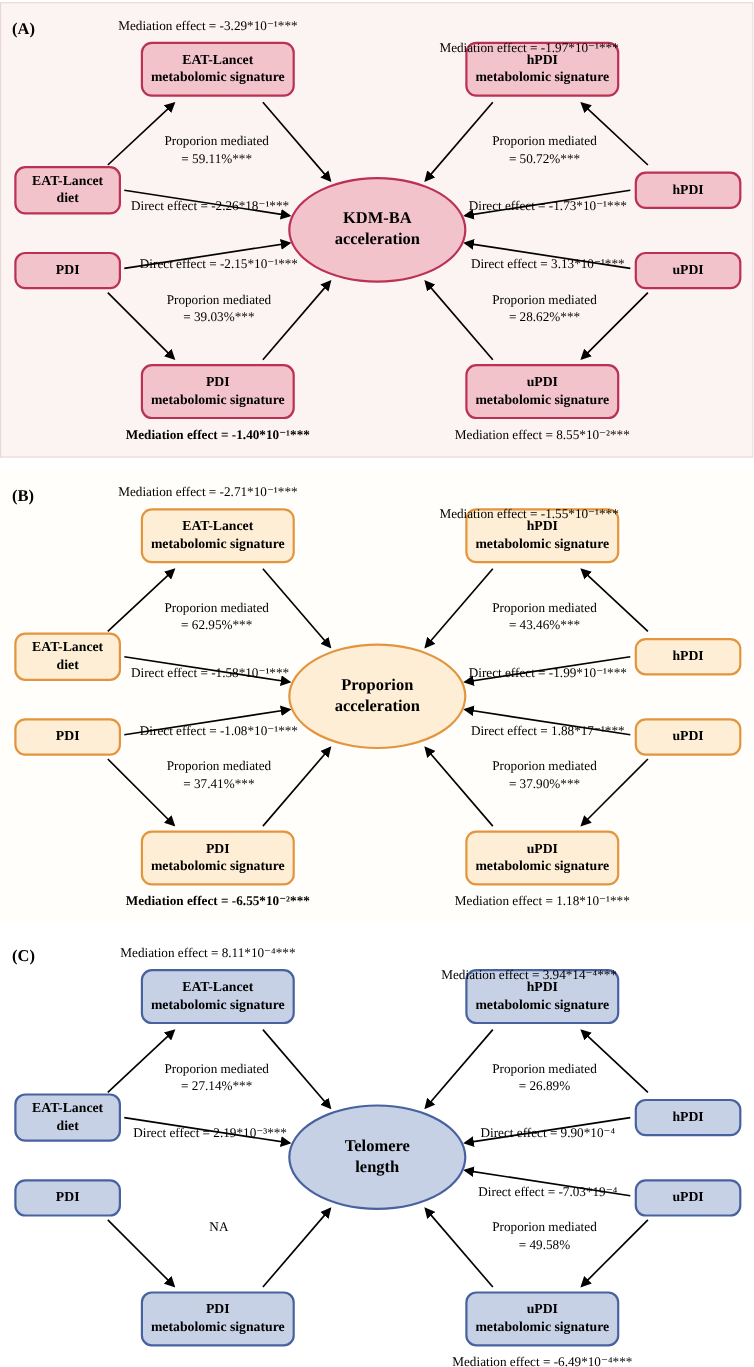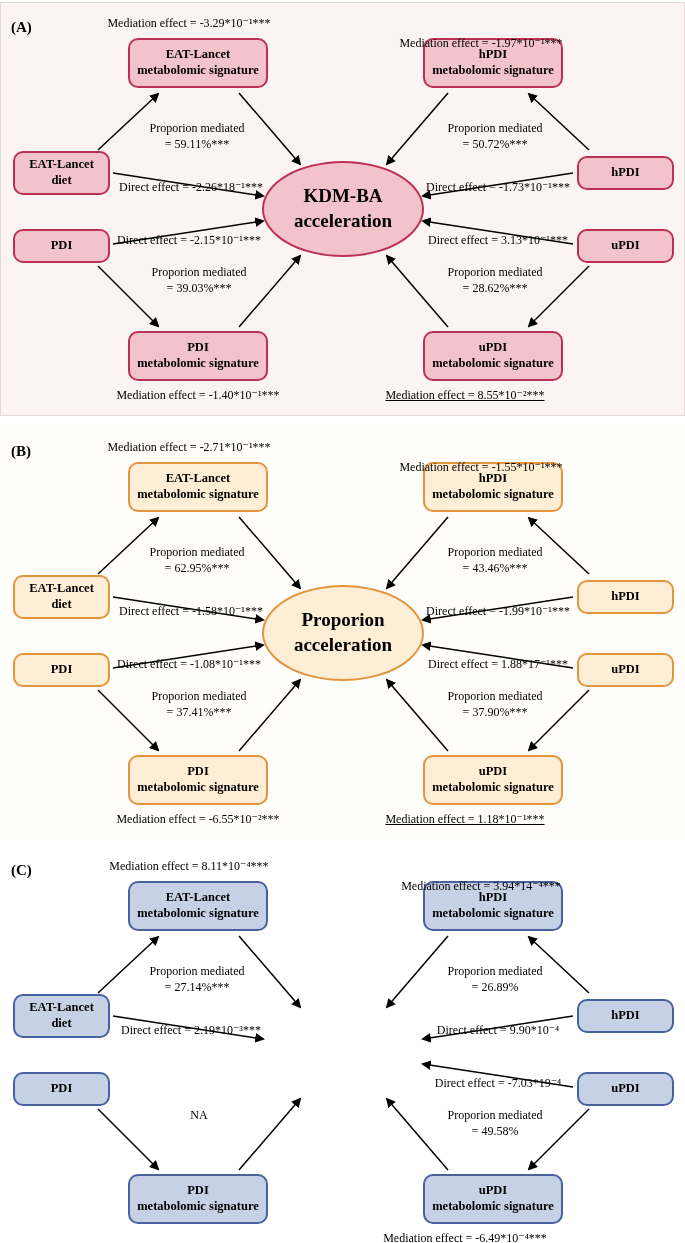--- a/index.html
+++ b/index.html
@@ -41,41 +41,41 @@
   .pos-mid-left  { left: 12px;  top: 148px; width: 97px; height: 44px; }
   .pos-mid-right { left: 576px; top: 153px; width: 97px; height: 34px; }
   .pos-low-left  { left: 12px;  top: 226px; width: 97px; height: 34px; }
   .pos-low-right { left: 576px; top: 226px; width: 97px; height: 34px; }
 
   .outcome {
     position: absolute; left: 261px; top: 158px; width: 162px; height: 96px;
     box-sizing: border-box; border: 2px solid var(--stroke); background: var(--fill);
     border-radius: 50%;
     display: flex; align-items: center; justify-content: center;
-    text-align: center; font-weight: bold; font-size: 19px; line-height: 1.3;
+    text-align: center; font-weight: bold; font-size: 15px; line-height: 1.3;
     white-space: pre-line; z-index: 2;
   }
 
   .ann {
     position: absolute; font-size: 12px; text-align: center;
     white-space: pre-line; transform: translateX(-50%); z-index: 3; line-height: 1.3;
   }
   .nowrap { white-space: nowrap; }
   .ann-med-tl { left: 188px; top: 13px; }
   .ann-med-tr { left: 480px; top: 13px; margin-top: 20px; }
   .ann-prop-lt { left: 196px; top: 118px; }
   .ann-dir-lt { left: 190px; top: 177px; }
-  .ann-dir-lb { left: 188px; top: 230px; text-align: center; }
+  .ann-dir-lb { left: 198px; top: 230px; text-align: center; }
   .ann-prop-lb { left: 198px; top: 262px; }
   .ann-prop-rt { left: 494px; top: 118px; }
   .ann-dir-rt { left: 497px; top: 177px; }
   .ann-dir-rb { left: 497px; top: 230px; }
   .ann-prop-rb { left: 494px; top: 262px; }
-  .ann-med-bl { left: 197px; top: 385px; }
-  .ann-med-br { left: 464px; top: 385px; text-decoration: underline; }
+  .ann-med-bl { left: 197px; top: 385px; font-weight: bold; }
+  .ann-med-br { left: 492px; top: 385px; }
 </style>
 </head>
 <body>
 
 <div id="figure">
   <section class="panel panel-a" style="--fill: #f2c3cb; --stroke: #bb3153; --bg: #fcf4f2; --panel-border: #e6d8d6;">
 
     <div class="panel-label">(A)</div>
 
     <svg class="arrows" viewBox="0 0 685 414" xmlns="http://www.w3.org/2000/svg">
@@ -225,20 +225,22 @@
     <div class="box pos-mid-left">EAT-Lancet
 diet</div>
     <div class="box pos-mid-right">hPDI</div>
     <div class="box pos-low-left">PDI</div>
     <div class="box pos-low-right">uPDI</div>
     <div class="box sig pos-bl">PDI
 metabolomic signature</div>
     <div class="box sig pos-br">uPDI
 metabolomic signature</div>
 
+    <div class="outcome">Telomere
+length</div>
 
     <div class="ann nowrap ann-med-tl">Mediation effect = 8.11*10⁻⁴***</div>
     <div class="ann nowrap ann-med-tr">Mediation effect = 3.94*14⁻⁴***</div>
     <div class="ann ann-prop-lt">Proporion mediated
 = 27.14%***</div>
     <div class="ann nowrap ann-dir-lt">Direct effect = 2.19*10⁻³***</div>
     <div class="ann nowrap ann-dir-lb"></div>
     <div class="ann ann-prop-lb">NA</div>
     <div class="ann ann-prop-rt">Proporion mediated
 = 26.89%</div>

